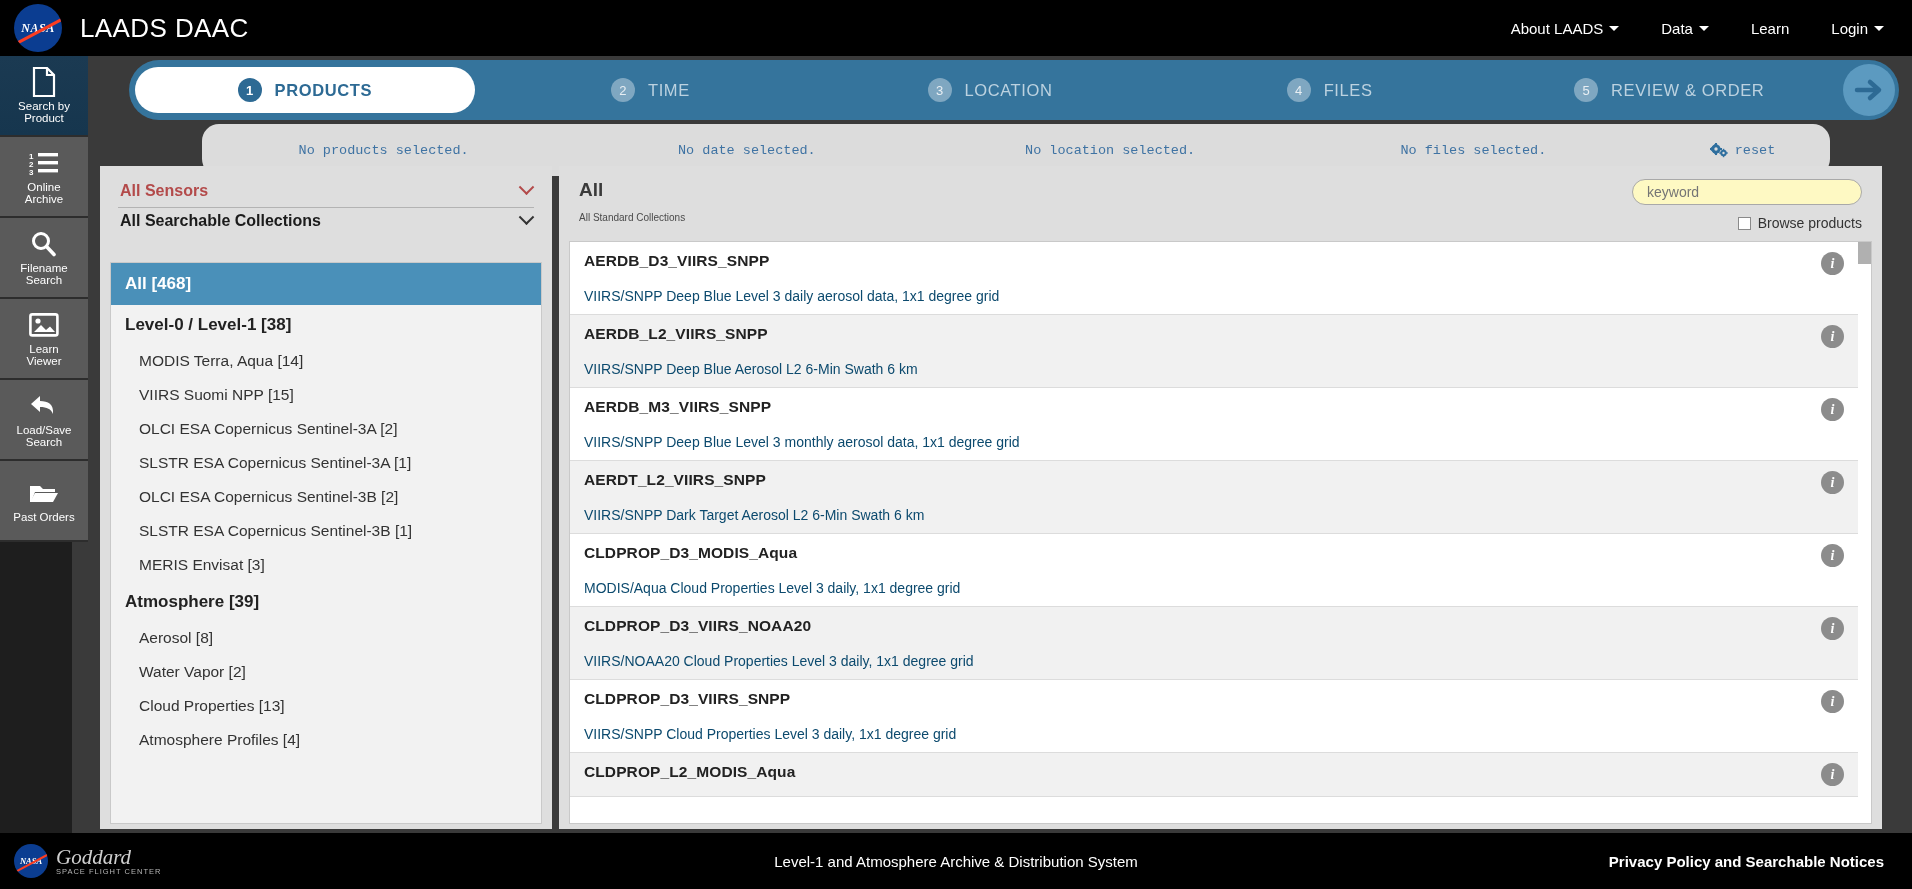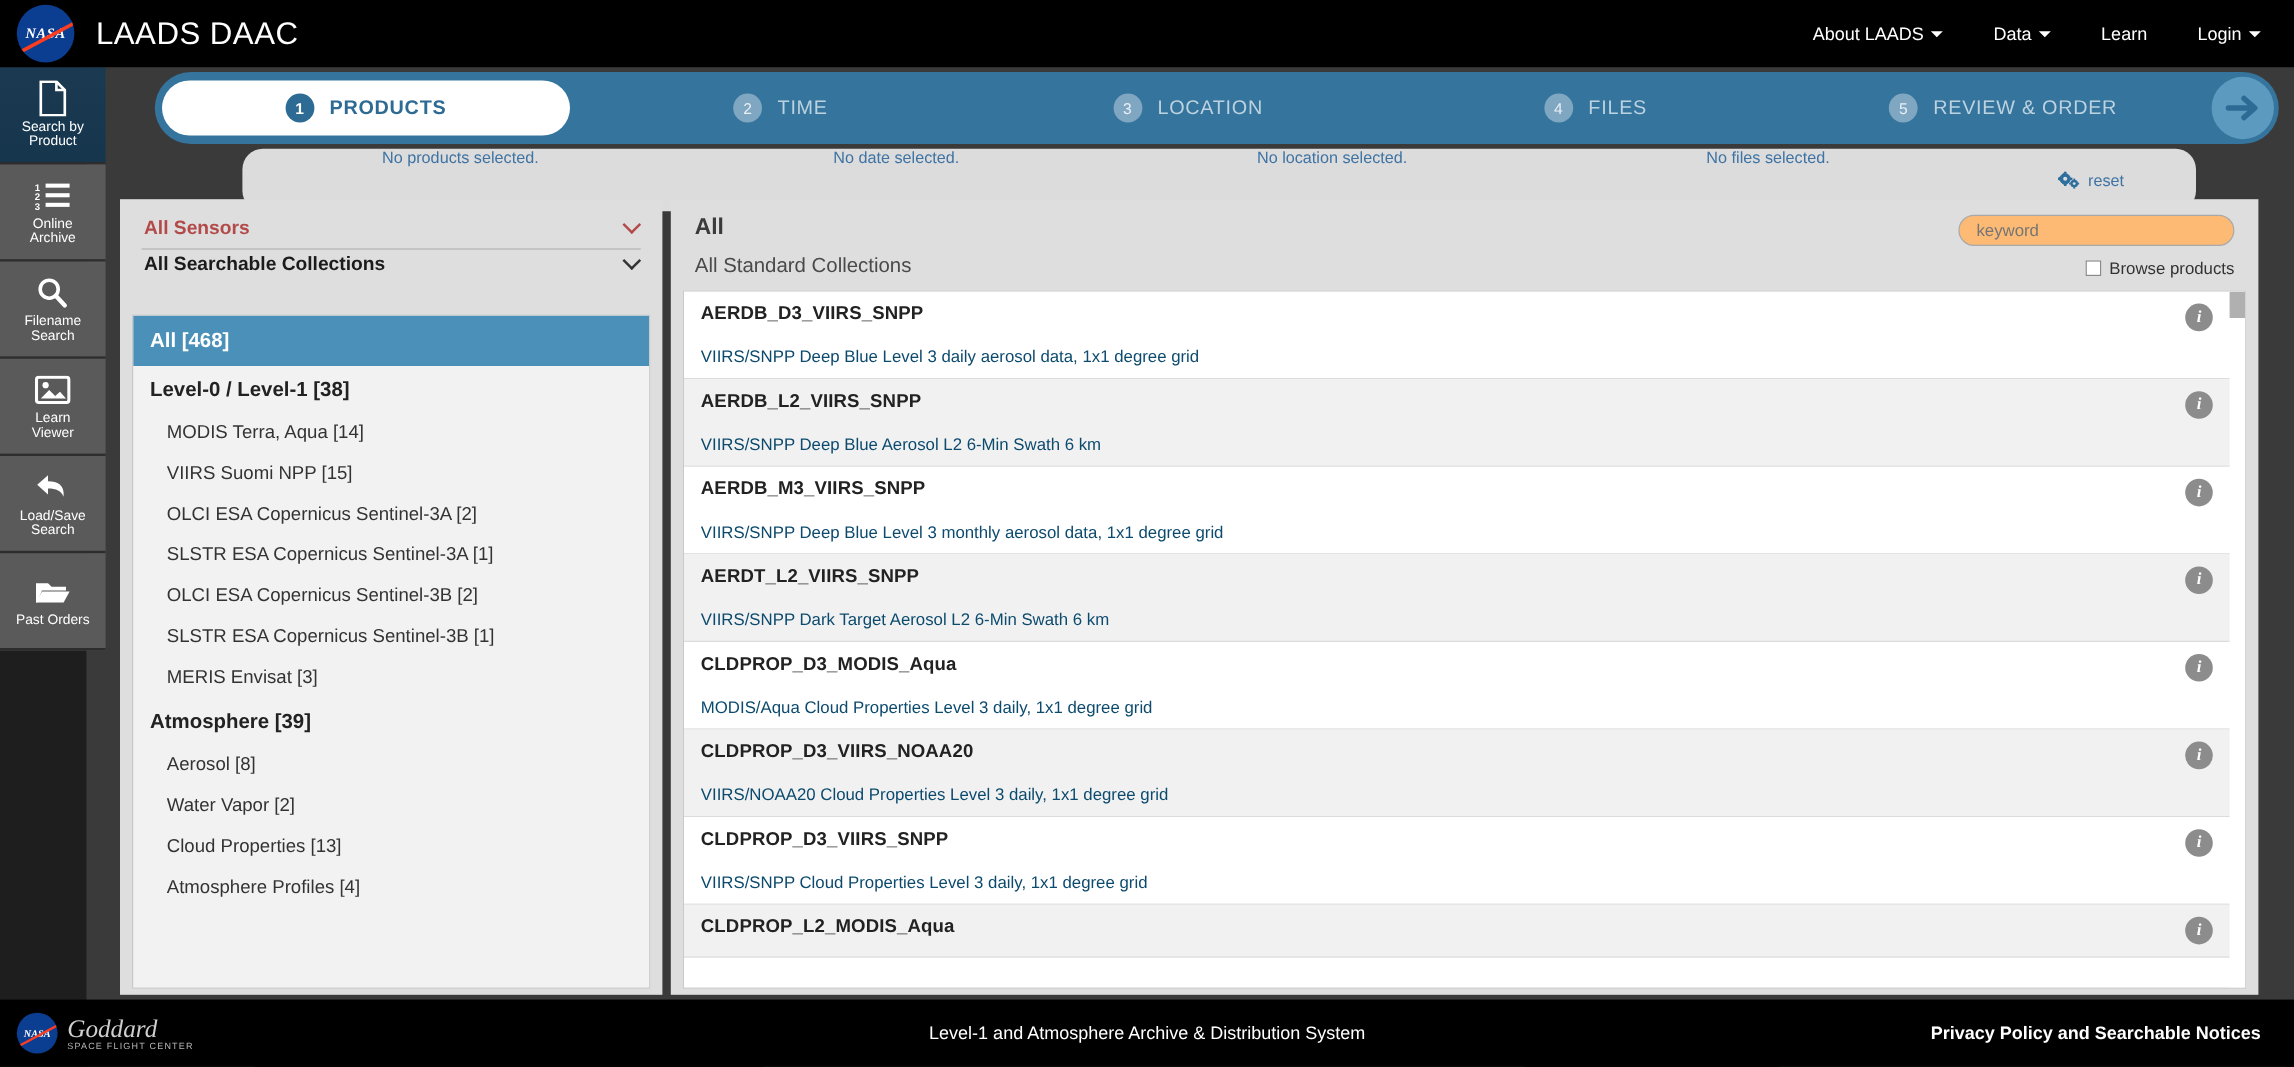--- a/index.html
+++ b/index.html
@@ -93,21 +93,21 @@
   #next-arrow {
     width: 52px; height: 52px; border-radius: 50%; background: #5c9ac0;
     margin-right: 4px; margin-left: 4px; flex: none; cursor: pointer;
     display: flex; align-items: center; justify-content: center;
   }
 
   
   #summary-bar {
     position: absolute; left: 130px; top: 68px; width: 1628px; height: 52px;
     background: #dcdcdc; border-radius: 17px;
-    display: flex; 
+    display: flex; align-items: center; font-family: Liberation Mono, monospace;
   }
   .summary-cell {
     flex: 1; text-align: center; color: #3f73a3; font-size: 13.5px; cursor: pointer;
   }
   #reset-btn {
     width: 175px; display: flex; align-items: center; justify-content: center;
     gap: 7px; color: #2f6f9e; font-size: 13.5px; cursor: pointer;
   }
   #reset-btn .rlabel { color: #3f73a3; }
 
@@ -156,25 +156,25 @@
   .cat-item {
     font-size: 15.5px; color: #333; padding: 8px 14px 8px 28px; cursor: pointer;
   }
 
   
   .rp-head {
     padding: 13px 20px 10px 20px; display: flex; align-items: flex-start;
   }
   .rp-head-left { flex: 1; }
   #rp-title { font-size: 19px; font-weight: bold; color: #3a3a3a; }
-  #rp-sub { font-size: 17px; color: #4a4a4a; margin-top: 11px; }
+  #rp-sub { font-size: 10px; color: #4a4a4a; margin-top: 11px; }
   .rp-head-right { width: 230px; }
   #keyword-input {
     width: 100%; height: 26px; border-radius: 13px; border: 1px solid #a9a9a9;
-    background: #fdba74; padding: 0 14px; font-size: 14px; color: #555;
+    background: #fef9c3; padding: 0 14px; font-size: 14px; color: #555;
     font-family: "Liberation Sans", sans-serif; outline: none;
   }
   #browse-row {
     display: flex; align-items: center; justify-content: flex-end;
     gap: 7px; margin-top: 10px; cursor: pointer;
   }
   #browse-box {
     width: 13px; height: 13px; border: 1px solid #8a8a8a; background: #fff;
   }
   #browse-label { font-size: 14px; color: #333; }

